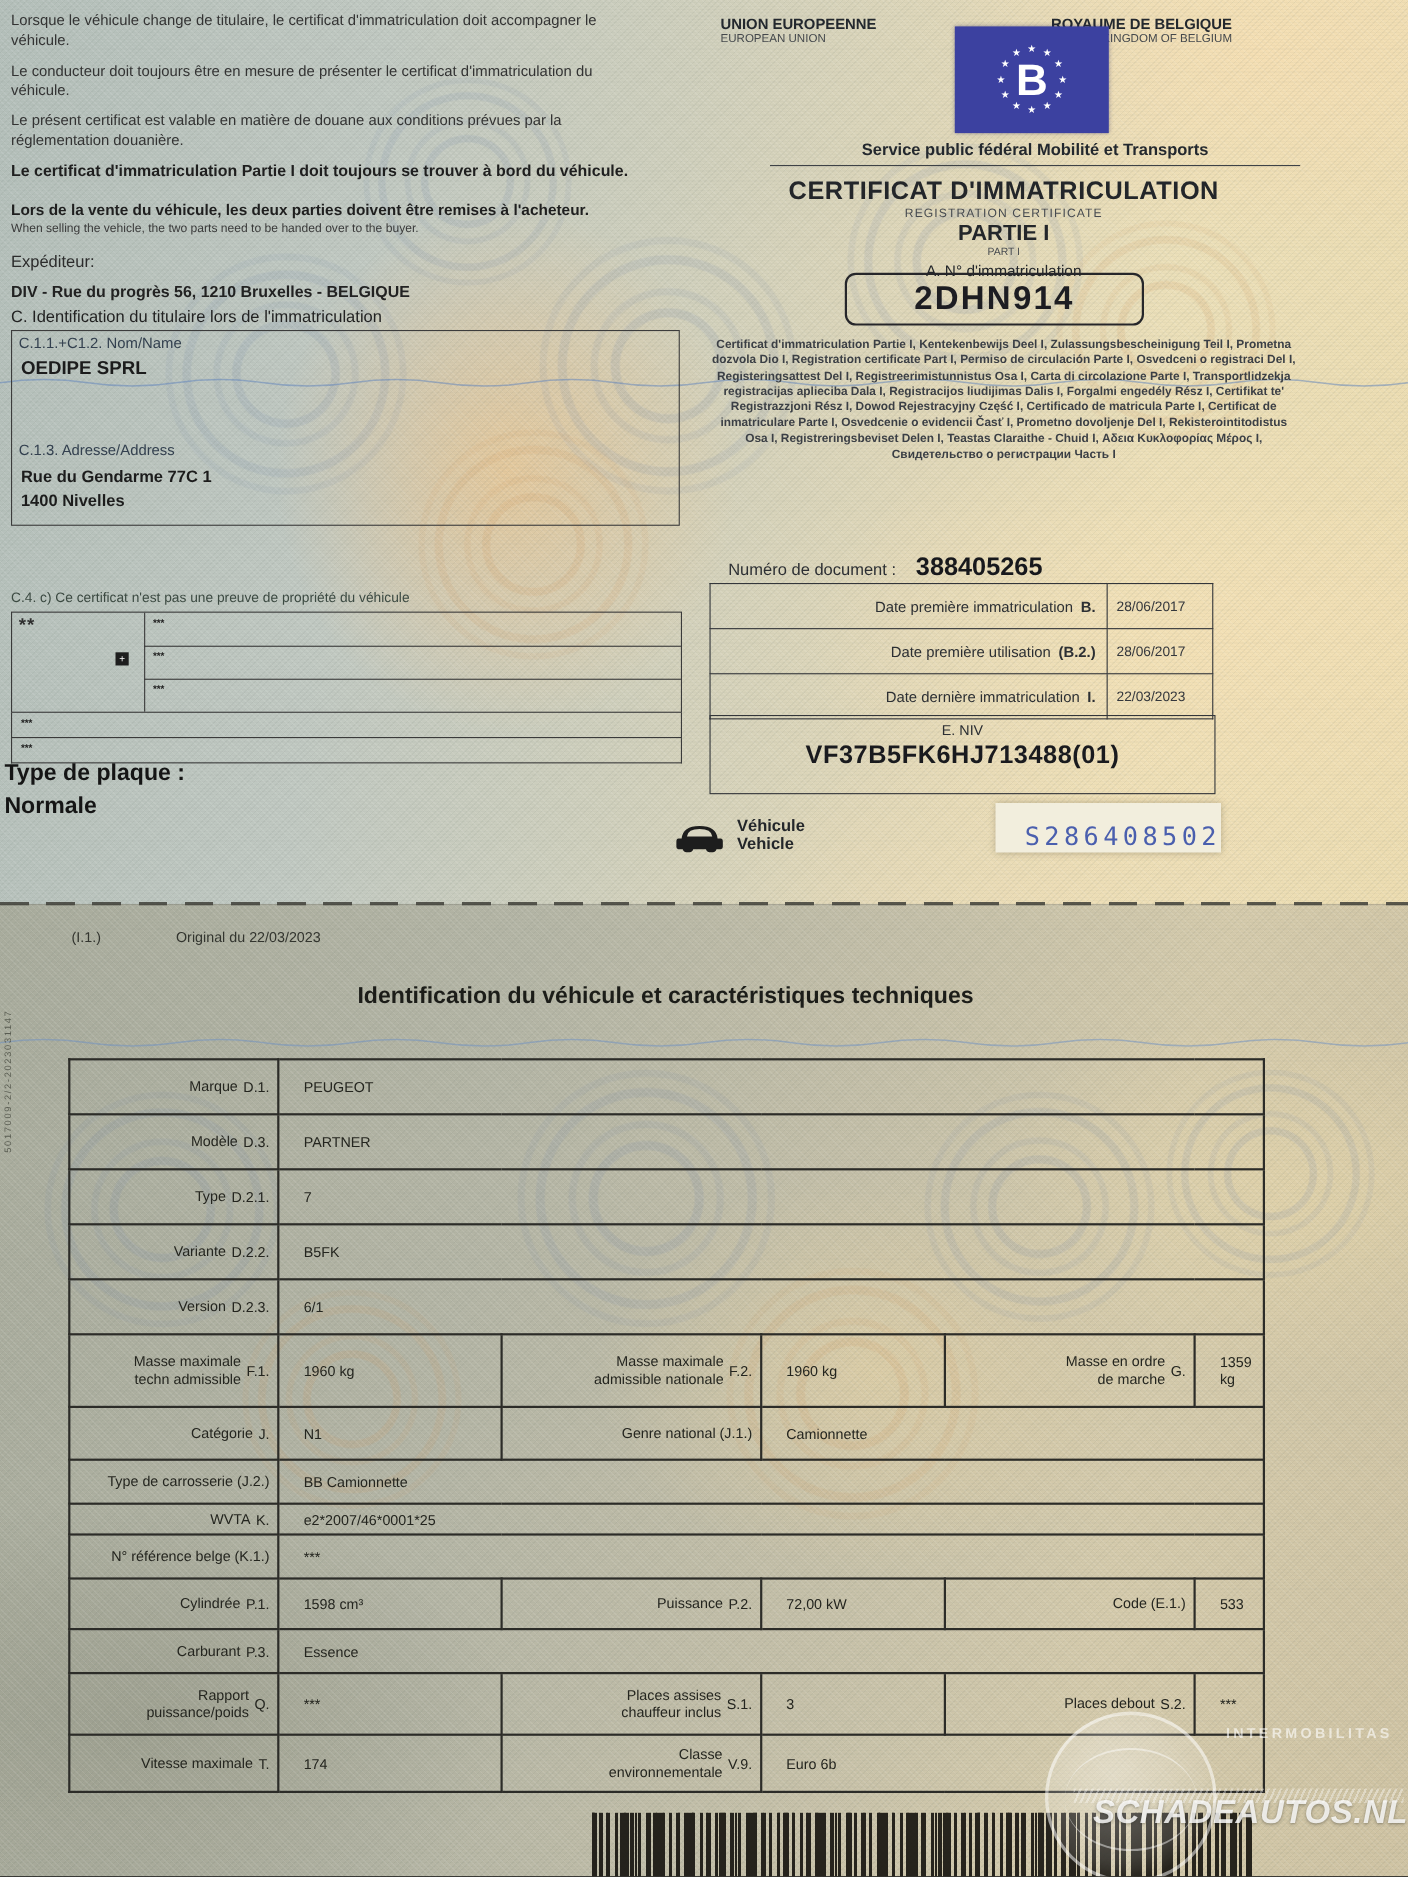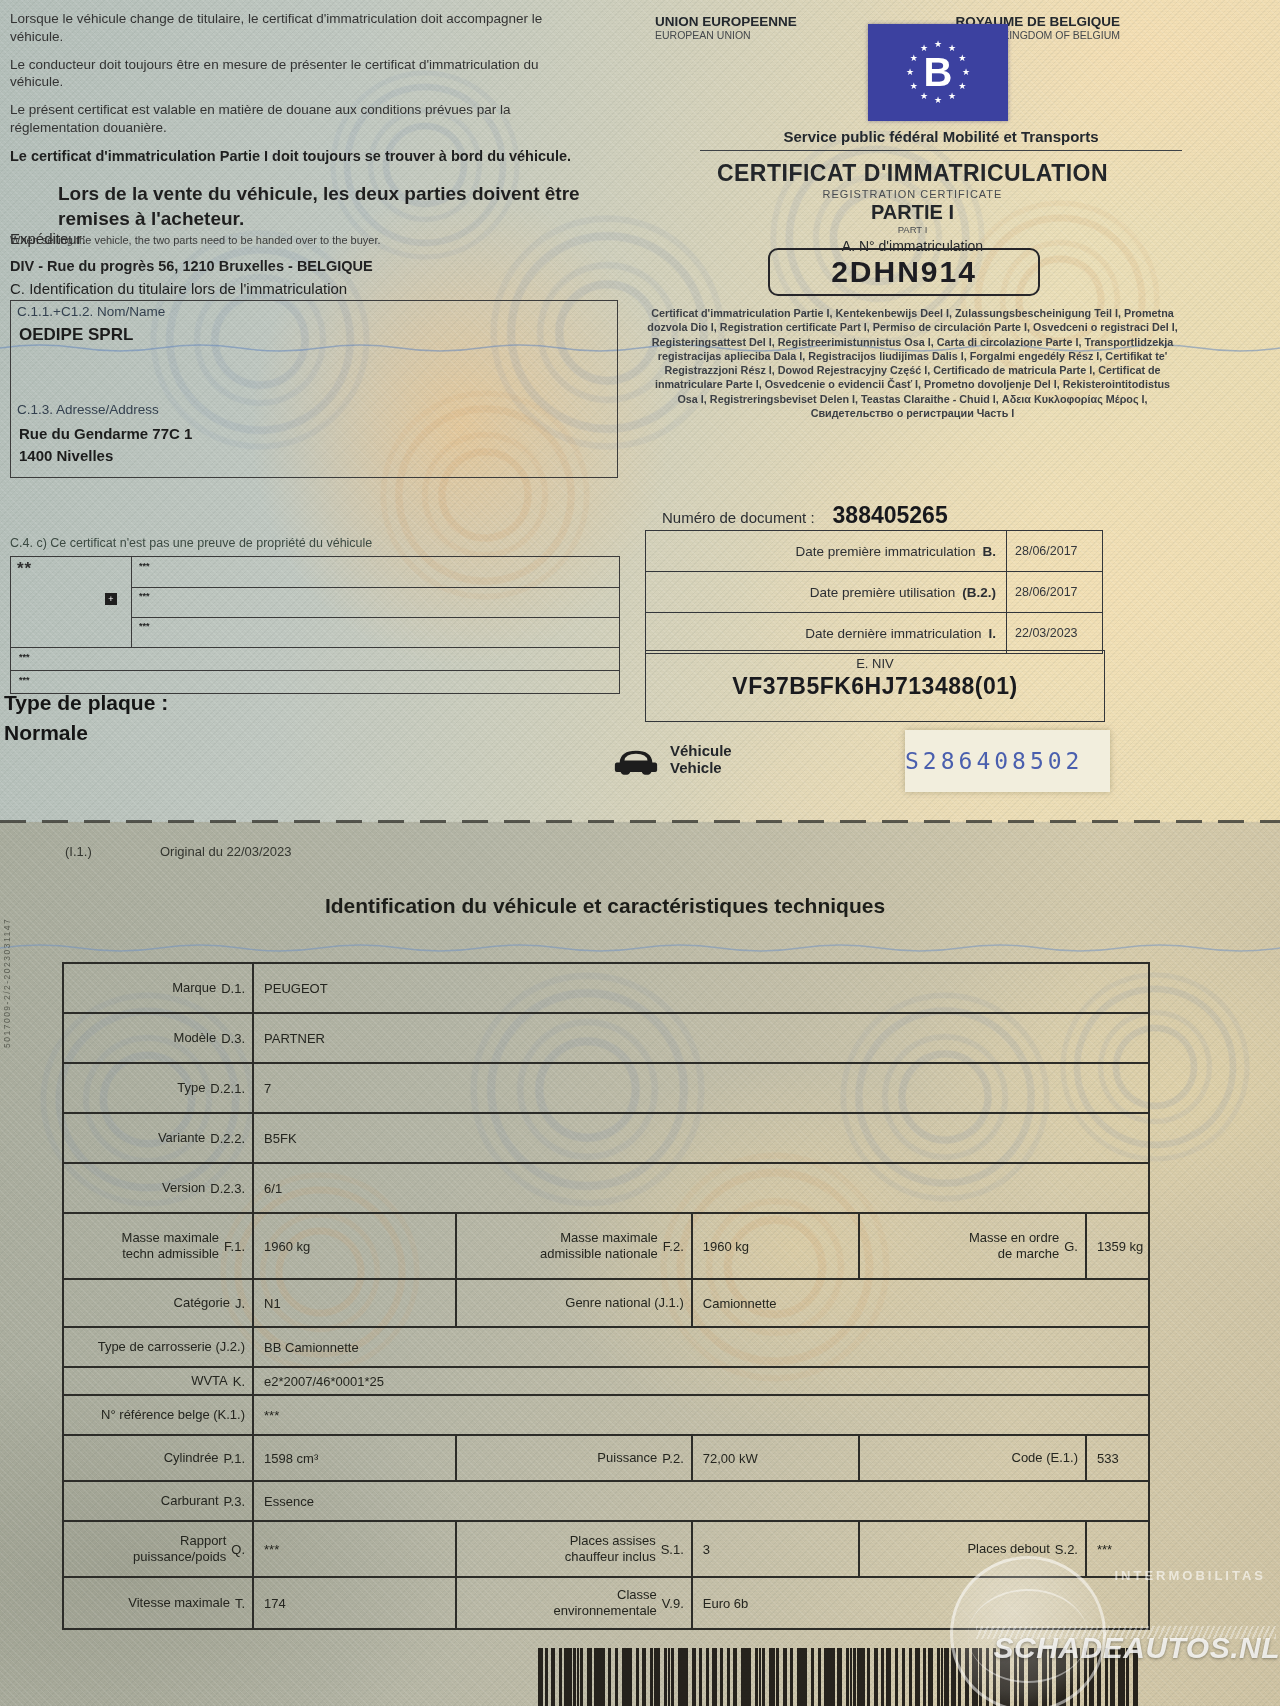--- a/index.html
+++ b/index.html
@@ -27,21 +27,21 @@
       repeating-linear-gradient(0deg, rgba(115,125,115,.05) 0 1px, transparent 1px 3px);}
   .ring{position:absolute;border-radius:50%;pointer-events:none;z-index:0;
     background:radial-gradient(circle, transparent 0 26%, rgba(105,125,165,.14) 27% 31%, transparent 32% 38%, rgba(105,125,165,.10) 39% 42%, transparent 43% 55%, rgba(105,125,165,.13) 56% 60%, transparent 61% 66%, rgba(105,125,165,.09) 67% 70%, transparent 71%);}
   .ring.warm{background:radial-gradient(circle, transparent 0 26%, rgba(205,150,95,.16) 27% 31%, transparent 32% 38%, rgba(205,150,95,.11) 39% 42%, transparent 43% 55%, rgba(205,150,95,.14) 56% 60%, transparent 61% 66%, rgba(205,150,95,.09) 67% 70%, transparent 71%);}
   .z{position:absolute;z-index:2;}
   .wave{position:absolute;z-index:1;left:0;width:1280px;height:12px;}
   
   .legal{left:10px;top:10px;width:575px;}
   .legal p{margin:0 0 10px;font-size:13.5px;line-height:1.32;color:#333;}
   .legal .b1{font-weight:bold;font-size:14.5px;margin-bottom:15px;color:#1f1f1f;}
-  .legal .b2{font-weight:bold;font-size:19px;margin-bottom:2px;color:#1f1f1f;margin-left:48px;}
+  .legal .b2{font-weight:bold;font-size:14px;margin-bottom:2px;color:#1f1f1f;}
   .legal .en{font-size:11px;margin-bottom:4px;color:#3a3a3a;}
   .expediteur{left:10px;top:230px;font-size:15px;color:#2c2c2c;}
   .divline{left:10px;top:258px;font-size:14.5px;font-weight:bold;color:#222;}
   .sectionc{left:10px;top:280px;font-size:15px;color:#222;}
   .ownerbox{left:10px;top:300px;width:606px;height:176px;border:1.6px solid #3c3c3c;}
   .ownerbox .lbl{position:absolute;left:6px;font-size:13.5px;color:#33404f;}
   .ownerbox .name{position:absolute;left:8px;top:24px;font-size:17px;font-weight:bold;color:#1c1c1c;}
   .ownerbox .addr{position:absolute;left:8px;font-size:15px;font-weight:bold;color:#1c1c1c;}
   .c4{left:10px;top:536px;font-size:12.5px;color:#3c4a42;}
   .starstable{left:10px;top:556px;width:610px;}
@@ -76,37 +76,37 @@
   .datestable{left:645px;top:530px;width:458px;border-collapse:collapse;}
   .datestable td{border:1.6px solid #33363a;height:38px;}
   .datestable .dlab{width:79%;text-align:right;padding-right:10px;font-size:13.5px;color:#2c2f33;}
   .datestable .dlab .code{font-weight:bold;margin-left:7px;}
   .datestable .dval{font-size:12.5px;padding-left:8px;color:#34373c;}
   .enivbox{left:645px;top:650px;width:458px;height:70px;border:1.6px solid #33363a;text-align:center;}
   .enivbox .el{font-size:13px;margin-top:5px;color:#2c2f33;}
   .enivbox .vin{font-size:23px;font-weight:bold;letter-spacing:.5px;margin-top:2px;color:#191a1e;}
   .vehiclerow{left:612px;top:742px;display:flex;align-items:center;gap:10px;}
   .vehiclerow .vl{font-size:15px;font-weight:bold;line-height:1.15;color:#23262a;}
-  .sticker{left:905px;top:730px;width:205px;height:62px;background:#f2eedd;box-shadow:0 0 6px rgba(120,110,80,.45);
-    text-align:left;line-height:62px;font-family:"DejaVu Sans Mono",monospace;font-size:23px;letter-spacing:4px;color:#4a5fae;}
+  .sticker{left:905px;top:730px;width:205px;height:45px;background:#f2eedd;box-shadow:0 0 6px rgba(120,110,80,.45);
+    text-align:right;line-height:62px;font-family:"DejaVu Sans Mono",monospace;font-size:23px;letter-spacing:4px;color:#4a5fae;}
   
   .perf{position:absolute;z-index:3;left:0;top:820px;width:1280px;height:3px;opacity:.85;
     background:repeating-linear-gradient(90deg,#3f3f38 0 26px, transparent 26px 42px);}
   
   .i1{left:65px;top:22px;font-size:13px;color:#33352f;}
   .orig{left:160px;top:22px;font-size:13px;color:#33352f;}
   .edgecode{left:2px;top:16px;height:210px;writing-mode:vertical-rl;transform:rotate(180deg);
     font-size:8.5px;letter-spacing:1.5px;color:#4c4f45;opacity:.85;}
   .btitle{left:60px;top:72px;width:1090px;text-align:center;font-size:21px;font-weight:bold;color:#1c1d19;}
   .techtable{left:62px;top:140px;width:1088px;border-collapse:collapse;table-layout:fixed;}
   .techtable td{border:2px solid #2c2c28;font-size:13px;color:#24251f;overflow:hidden;}
   .techtable .tlab{text-align:right;padding-right:7px;}
   .techtable .tlab .lab-text{display:inline-block;vertical-align:middle;white-space:pre-line;text-align:right;line-height:1.25;}
   .techtable .tlab .lab-code{display:inline-block;vertical-align:middle;margin-left:5px;}
-  .techtable .tval{text-align:left;padding-left:10px;}
+  .techtable .tval{text-align:left;padding-left:22px;}
   .barcode{left:538px;top:826px;width:602px;height:60px;opacity:.9;
     background:
       repeating-linear-gradient(90deg,#15120e 0 3px,transparent 3px 7px),
       repeating-linear-gradient(90deg,#15120e 0 2px,transparent 2px 13px),
       repeating-linear-gradient(90deg,#15120e 0 5px,transparent 5px 29px);}
   .wm{left:890px;top:730px;width:390px;height:160px;z-index:4;pointer-events:none;}
   .wm .globe{position:absolute;left:60px;top:4px;width:150px;height:150px;border-radius:50%;
     border:3px solid rgba(255,255,255,.5);
     background:radial-gradient(circle at 40% 35%, rgba(255,255,255,.35), rgba(255,255,255,.12) 60%, transparent 75%);}
   .wm .globe i{position:absolute;left:10%;top:20%;width:80%;height:60%;border-radius:50%;

